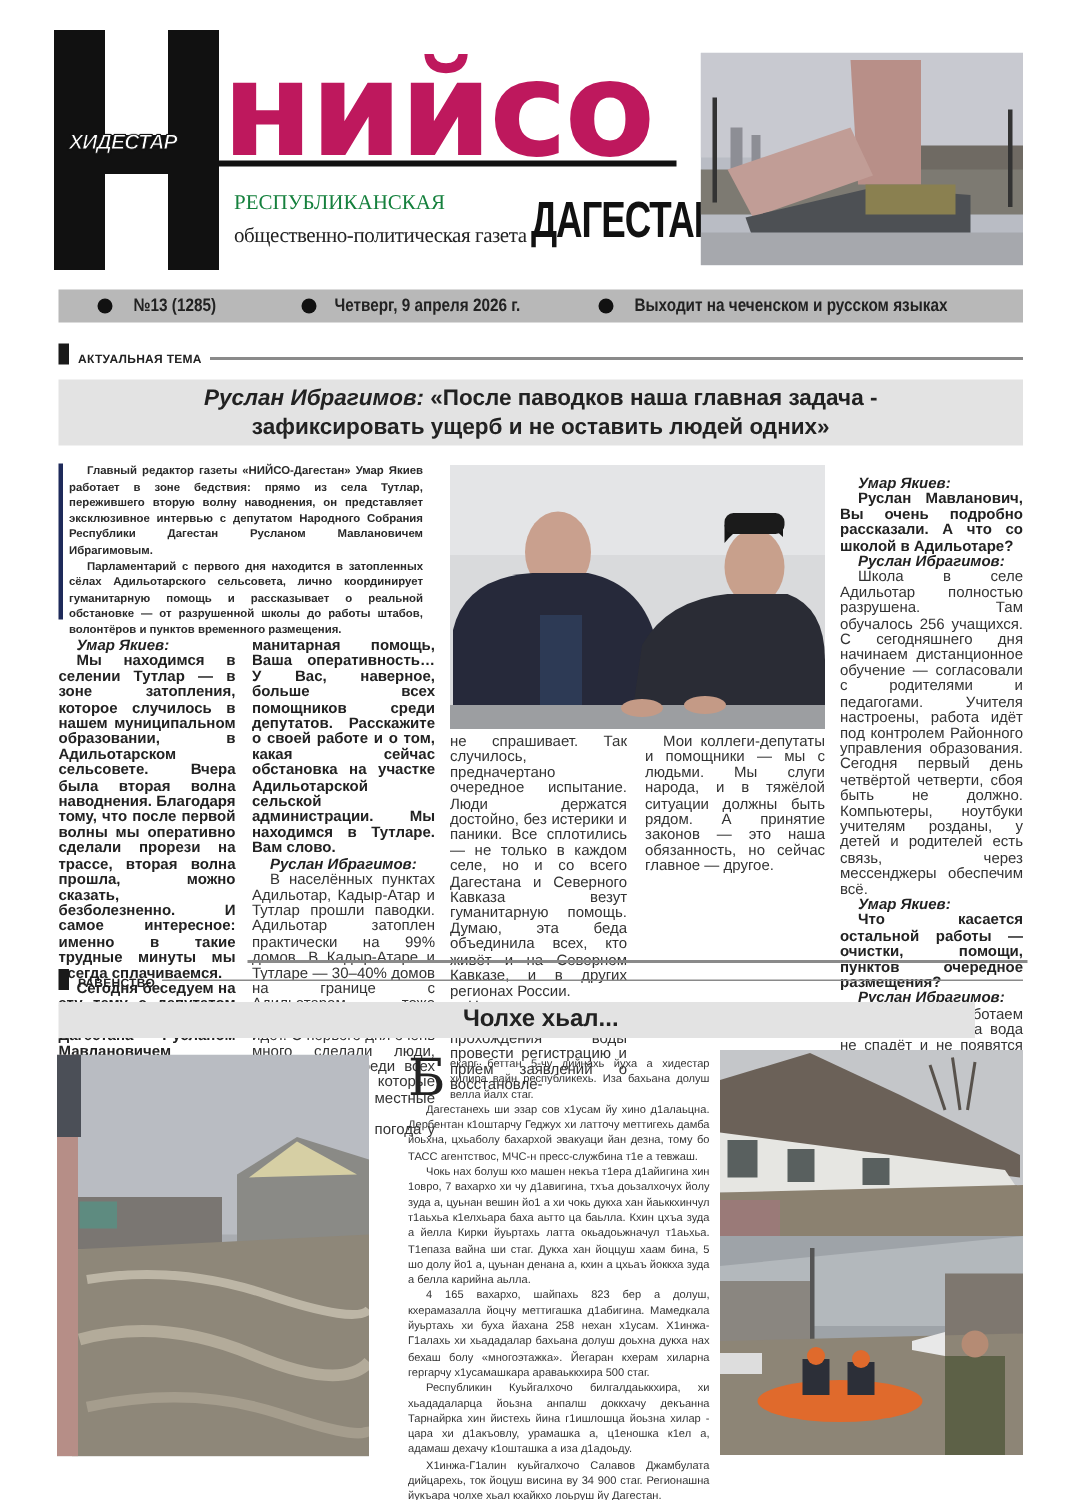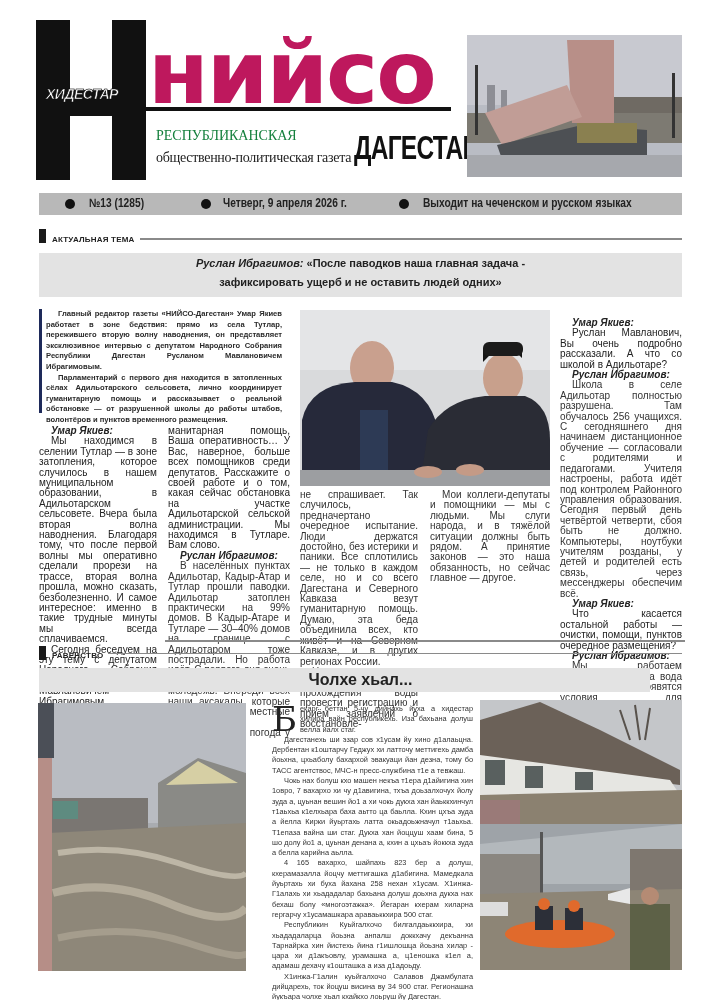--- a/index.html
+++ b/index.html
@@ -29,31 +29,31 @@
   .info-bar .dot { position: absolute; top: 6px; width: 10px; height: 10px; border-radius: 50%; background: #111; }
   .info-bar .txt { position: absolute; top: 3px; font-size: 12px; font-weight: bold; color: #222; transform: scaleX(0.85); transform-origin: left top; white-space: nowrap; }
 
   
   .sect-block { width: 7px; height: 14px; background: #1a1a1a; }
   .sect-label { font-size: 8px; font-weight: bold; color: #222; letter-spacing: 0.2px; }
   .sect-rule { height: 2px; background: #8a8a8a; }
 
   .headline-box { left: 39px; top: 253px; width: 643px; height: 44px; background: #e3e3e3; }
   .headline-box .l1, .headline-box .l2 { position: absolute; left: 0; width: 643px; text-align: center;
-      font-weight: bold; font-size: 11px; color: #222; white-space: nowrap; }
+      font-weight: bold; font-size: 15px; color: #222; white-space: nowrap; }
   .headline-box .l1 { top: 4px; } .headline-box .l2 { top: 23px; }
   .headline-box .name { font-style: italic; }
 
   .intro { left: 46px; top: 309px; width: 236px; }
   .intro-bar { left: 39px; top: 309px; width: 3px; height: 104px; background: #1e2a5a; }
   .intro p { margin: 0; font-size: 7.6px; line-height: 10.6px; font-weight: bold; text-align: justify; color: #2a2a2a; text-indent: 12px; }
 
   .col { font-size: 10px; line-height: 10.4px; text-align: justify; color: #333; }
   .col p { margin: 0; text-indent: 12px; }
-  .col p.b { font-weight: normal; color: #222; }
+  .col p.b { font-weight: bold; color: #222; }
   .col p.spk { font-style: italic; font-weight: bold; text-indent: 12px; color: #222; }
   .col p.r { text-align: right; font-weight: bold; color: #222; }
 
   .photo-interview { left: 300px; top: 310px; width: 250px; height: 176px; overflow: hidden; }
 
   .row-rule { height: 2px; background: #8a8a8a; }
 
   .title2-box { left: 39px; top: 668px; width: 611px; height: 24px; background: #e3e3e3; }
   .title2-box span { position: absolute; left: 0; width: 643px; top: 3px; text-align: center;
      font-weight: bold; font-size: 16px; color: #222; }

